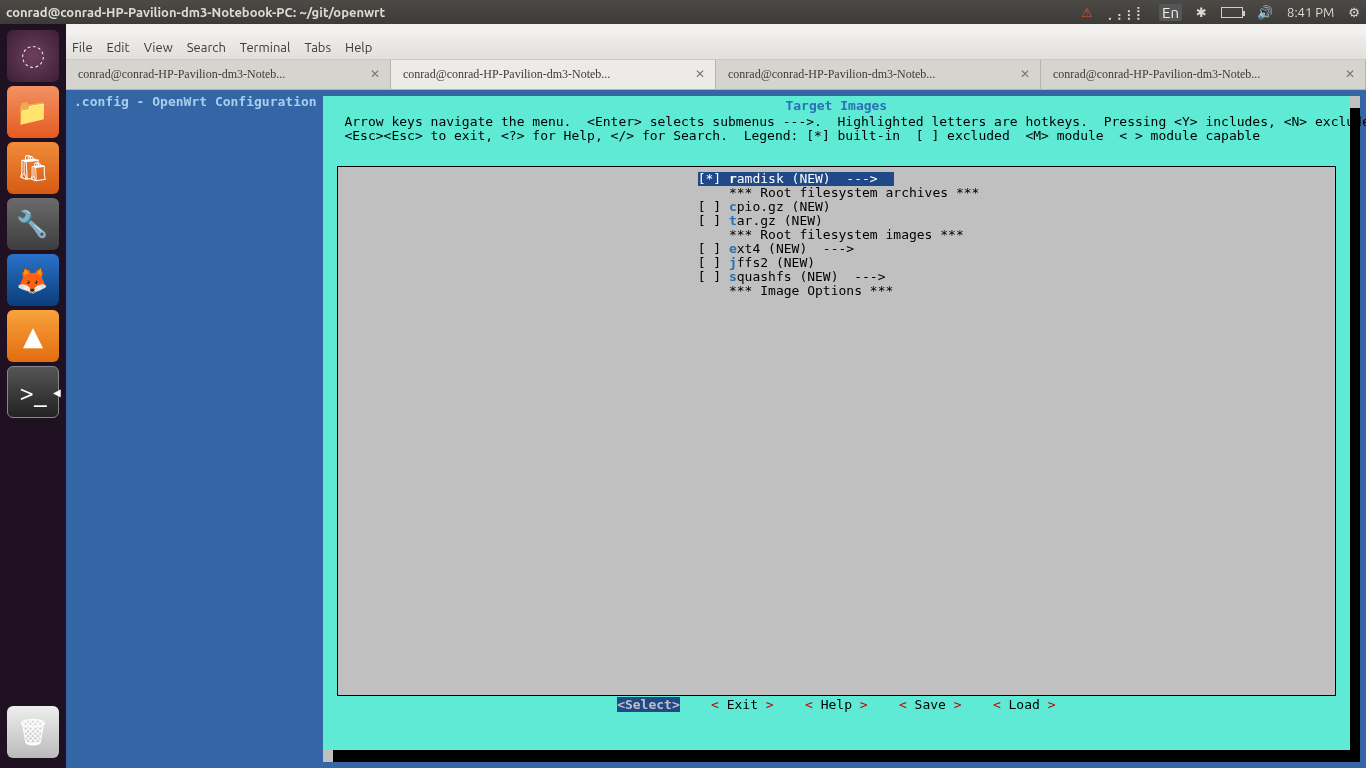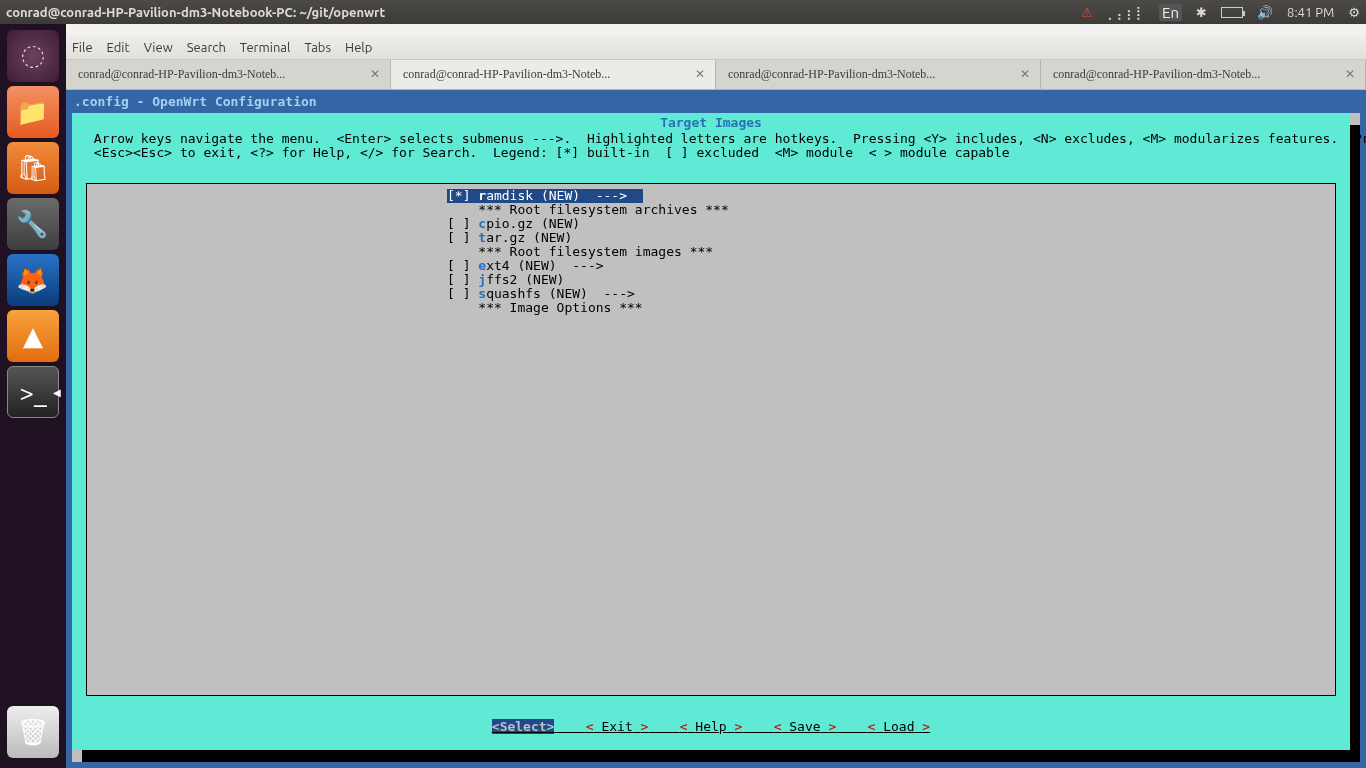--- a/index.html
+++ b/index.html
@@ -98,21 +98,21 @@
   font-family: Liberation Serif, serif;
 }
 .ttab.active { background: #ecebe7; }
 .ttab .txt { white-space: nowrap; overflow: hidden; text-overflow: ellipsis; flex:1;}
 .ttab .close { font-size: 12px; color: #777; }
 .term {
   flex: 1;
   background: #3465a4;
   padding: 3px 4px 4px 4px;
   display: flex;
-  flex-direction: column;
+  flex-direction: row;
 }
 .term-title {
   font-family: "DejaVu Sans Mono","Ubuntu Mono",monospace;
   font-size: 13px;
   color: #a7d0f0;
   background: #3465a4;
   padding: 1px 4px;
   font-weight: bold;
 }
 .ncurses-outer {
@@ -163,24 +163,23 @@
   background: #204a87;
   color: #fff;
   margin-left: 360px;
   padding-left: 0;
   padding-right: 16px;
 }
 .hotkey { color: #2d6fb7; font-weight: bold; }
 .selected .hotkey { color: #fff; }
 .bottom-bar {
   position: absolute;
-  left: 14px; right: 14px; bottom: 16px;
+  left: 14px; right: 14px; bottom: 38px;
   text-align: center;
   white-space: pre;
-  text-decoration: underline;
 }
 .sel-active { background:#204a87; color:#c0c0c0; font-weight:bold;}
 .redangle { color: #c00; }
 .tri-warn { color:#e74c3c; }
 .en-box { background:#555; color:#eee; padding:0 3px; font-size:15px; border-radius:2px;}
 .batt { border:1px solid #ccc; width:22px; height:11px; position:relative; display:inline-block;}
 .batt::after{content:"";position:absolute;right:-3px;top:3px;width:2px;height:5px;background:#ccc;}
 </style>
 </head>
 <body>

